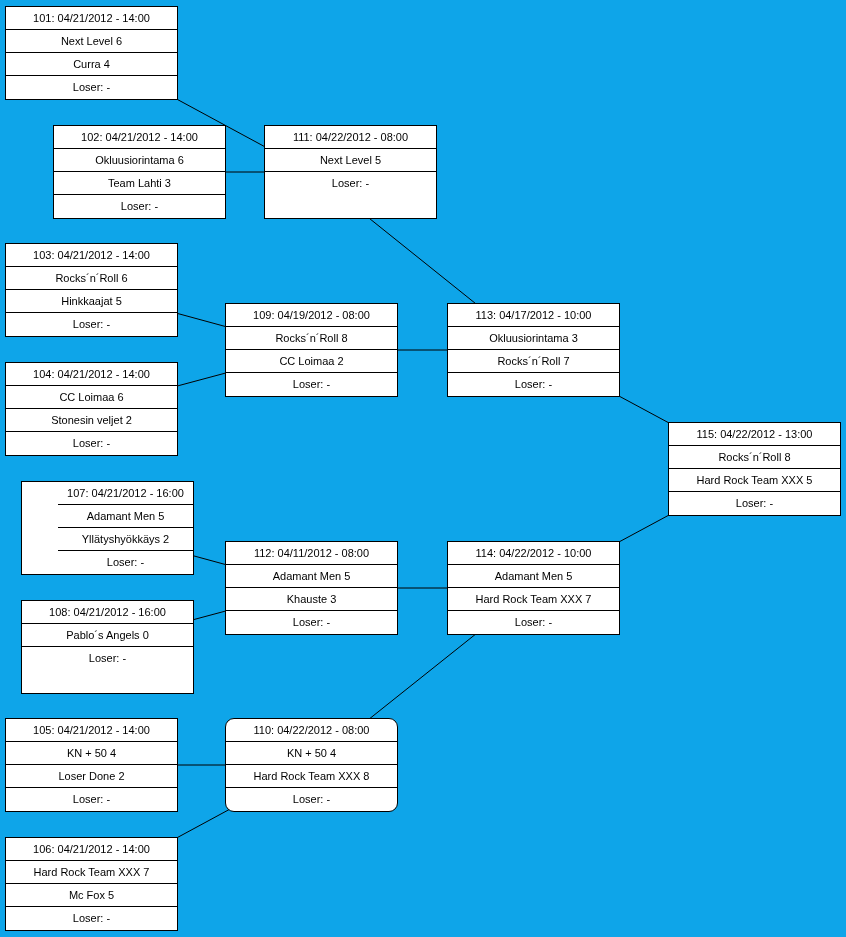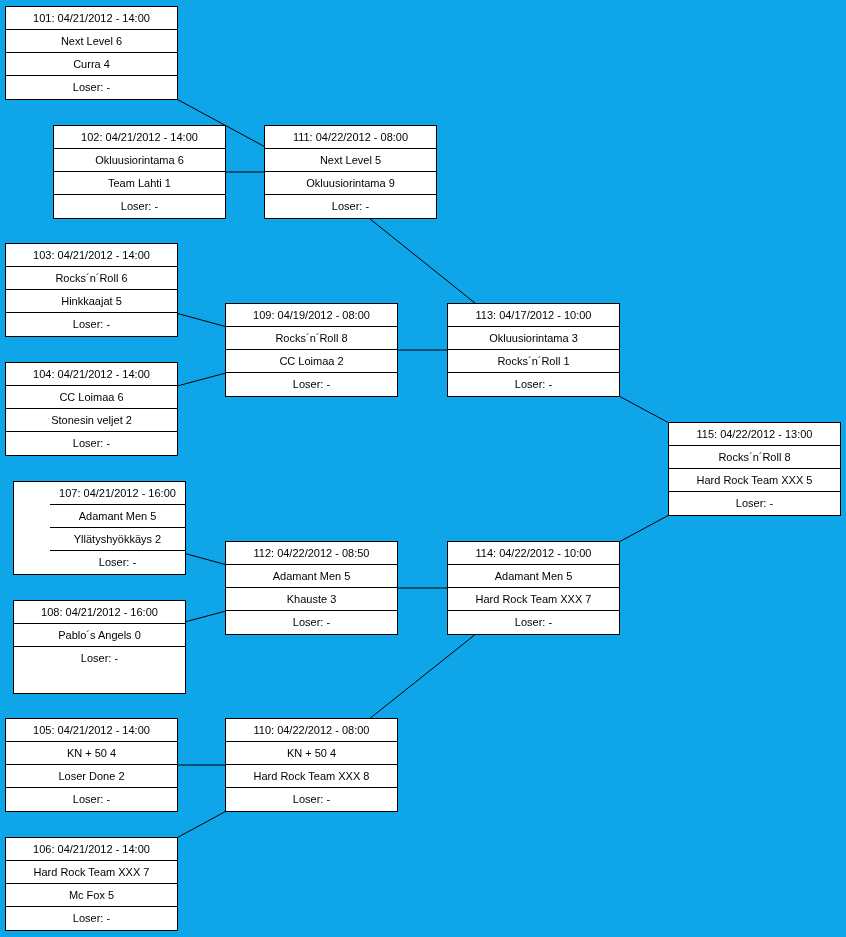--- a/index.html
+++ b/index.html
@@ -67,86 +67,85 @@
     </svg>
 <div class="match" style="left: 5px; top: 6px;">
       <div class="row">101: 04/21/2012 - 14:00</div>
       <div class="row">Next Level 6</div>
       <div class="row">Curra 4</div>
       <div class="row">Loser: -</div>
     </div>
     <div class="match" style="left: 5px; top: 125px; margin-left: 48px;">
       <div class="row">102: 04/21/2012 - 14:00</div>
       <div class="row">Okluusiorintama 6</div>
-      <div class="row">Team Lahti 1</div>
+      <div class="row">Team Lahti 3</div>
       <div class="row">Loser: -</div>
     </div>
     <div class="match" style="left: 5px; top: 243px;">
       <div class="row">103: 04/21/2012 - 14:00</div>
       <div class="row">Rocks´n´Roll 6</div>
       <div class="row">Hinkkaajat 5</div>
       <div class="row">Loser: -</div>
     </div>
     <div class="match" style="left: 5px; top: 362px;">
       <div class="row">104: 04/21/2012 - 14:00</div>
       <div class="row">CC Loimaa 6</div>
       <div class="row">Stonesin veljet 2</div>
       <div class="row">Loser: -</div>
     </div>
-    <div class="match" style="left: 13px; top: 481px; padding-left: 36px;">
+    <div class="match" style="left: 21px; top: 481px; padding-left: 36px;">
       <div class="row">107: 04/21/2012 - 16:00</div>
       <div class="row">Adamant Men 5</div>
       <div class="row">Yllätyshyökkäys 2</div>
       <div class="row">Loser: -</div>
     </div>
-    <div class="match" style="left: 13px; top: 600px;">
+    <div class="match" style="left: 21px; top: 600px;">
       <div class="row">108: 04/21/2012 - 16:00</div>
       <div class="row">Pablo´s Angels 0</div>
       <div class="row">Loser: -</div>
     </div>
     <div class="match" style="left: 5px; top: 718px;">
       <div class="row">105: 04/21/2012 - 14:00</div>
       <div class="row">KN + 50 4</div>
       <div class="row">Loser Done 2</div>
       <div class="row">Loser: -</div>
     </div>
     <div class="match" style="left: 5px; top: 837px;">
       <div class="row">106: 04/21/2012 - 14:00</div>
       <div class="row">Hard Rock Team XXX 7</div>
       <div class="row">Mc Fox 5</div>
       <div class="row">Loser: -</div>
     </div>
     <div class="match" style="left: 225px; top: 125px; margin-left: 39px;">
       <div class="row">111: 04/22/2012 - 08:00</div>
       <div class="row">Next Level 5</div>
-      <div class="row">Okluusiorintama 9</div>
       <div class="row">Loser: -</div>
     </div>
     <div class="match" style="left: 225px; top: 303px;">
       <div class="row">109: 04/19/2012 - 08:00</div>
       <div class="row">Rocks´n´Roll 8</div>
       <div class="row">CC Loimaa 2</div>
       <div class="row">Loser: -</div>
     </div>
     <div class="match" style="left: 225px; top: 541px;">
-      <div class="row">112: 04/22/2012 - 08:50</div>
+      <div class="row">112: 04/11/2012 - 08:00</div>
       <div class="row">Adamant Men 5</div>
       <div class="row">Khauste 3</div>
       <div class="row">Loser: -</div>
     </div>
-    <div class="match" style="left: 225px; top: 718px;">
+    <div class="match" style="left: 225px; top: 718px; border-radius: 9px;">
       <div class="row">110: 04/22/2012 - 08:00</div>
       <div class="row">KN + 50 4</div>
       <div class="row">Hard Rock Team XXX 8</div>
       <div class="row">Loser: -</div>
     </div>
     <div class="match" style="left: 447px; top: 303px;">
       <div class="row">113: 04/17/2012 - 10:00</div>
       <div class="row">Okluusiorintama 3</div>
-      <div class="row">Rocks´n´Roll 1</div>
+      <div class="row">Rocks´n´Roll 7</div>
       <div class="row">Loser: -</div>
     </div>
     <div class="match" style="left: 447px; top: 541px;">
       <div class="row">114: 04/22/2012 - 10:00</div>
       <div class="row">Adamant Men 5</div>
       <div class="row">Hard Rock Team XXX 7</div>
       <div class="row">Loser: -</div>
     </div>
     <div class="match" style="left: 668px; top: 422px;">
       <div class="row">115: 04/22/2012 - 13:00</div>

